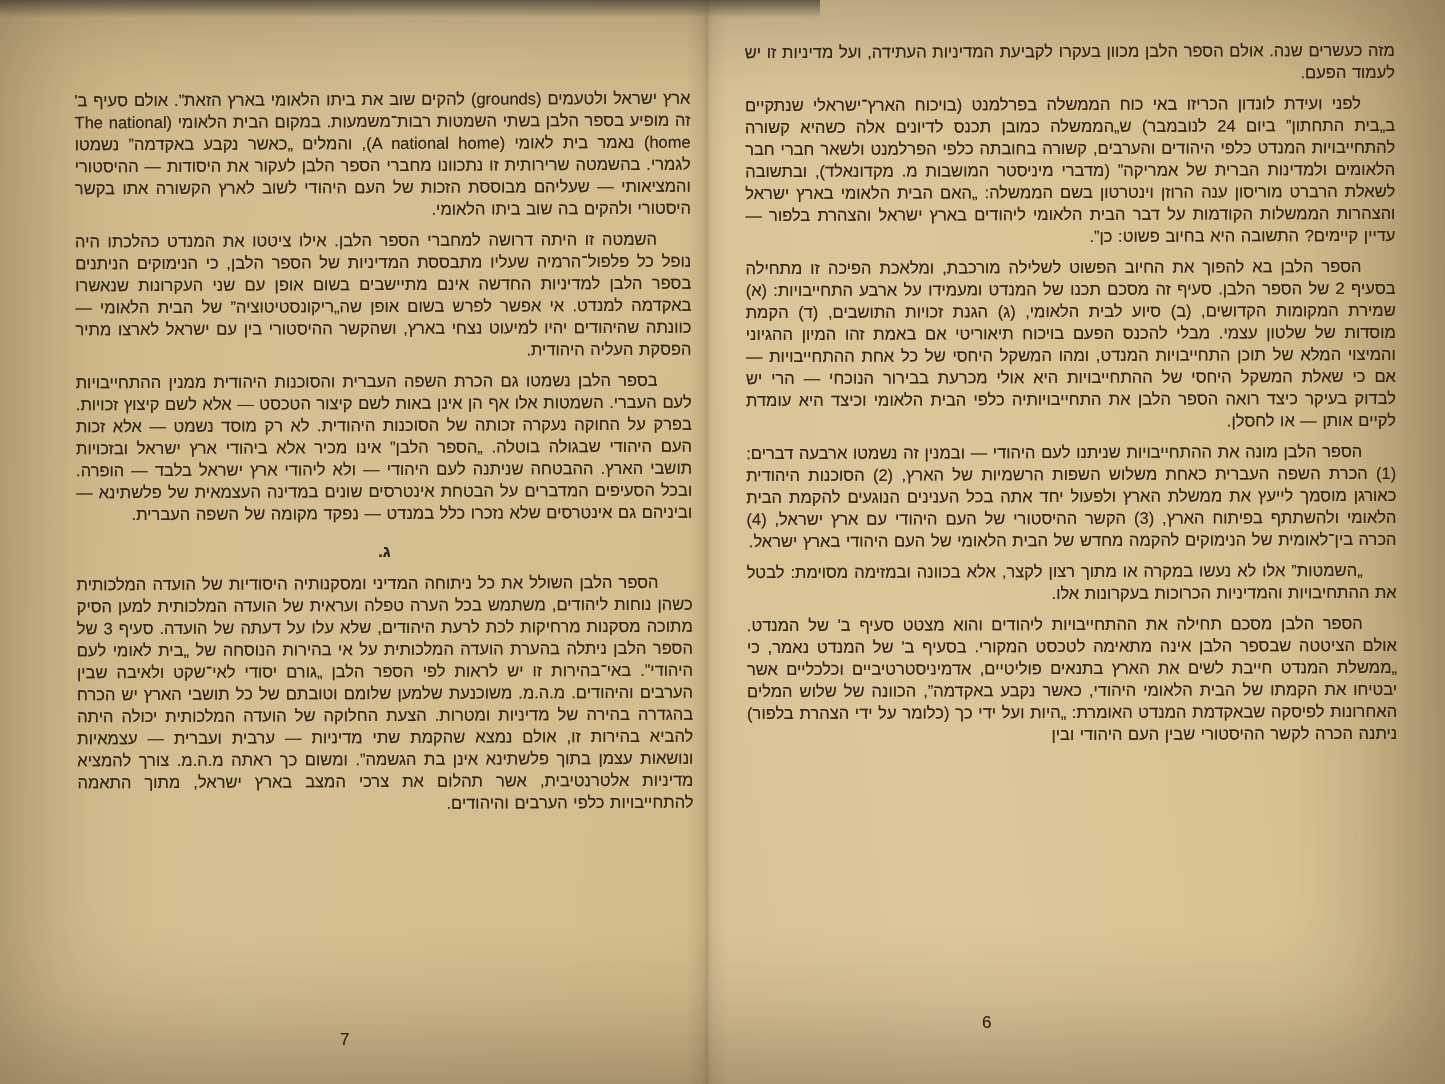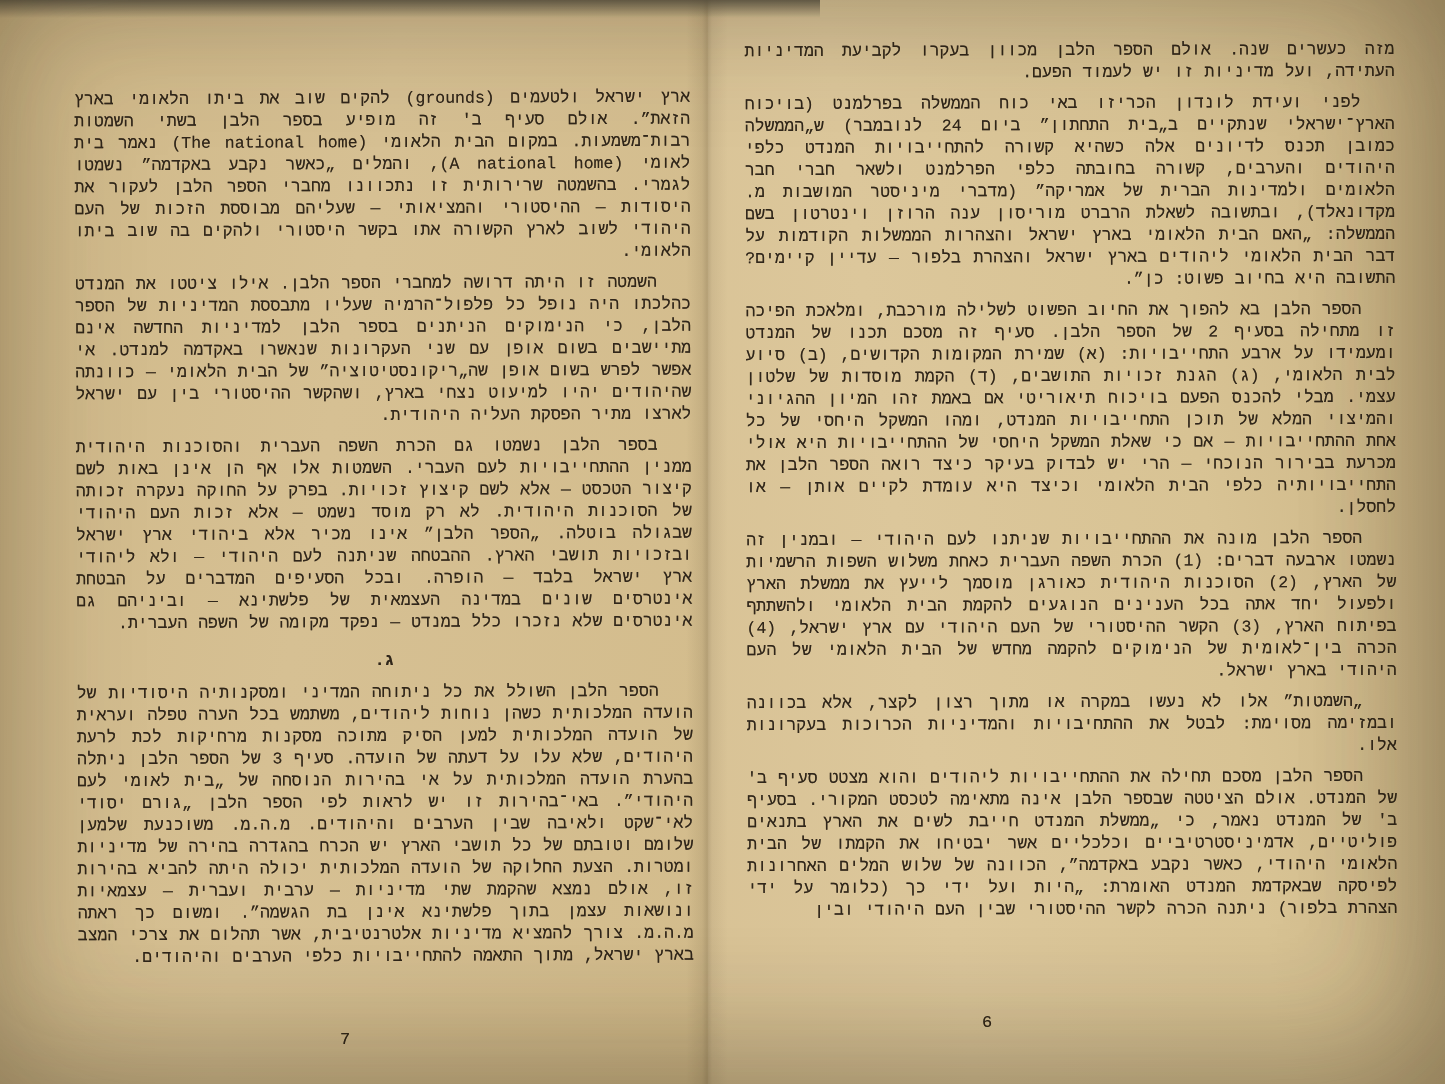--- a/index.html
+++ b/index.html
@@ -6,21 +6,21 @@
     margin: 0;
     padding: 0;
     background: #171209;
   }
   .photo {
     position: relative;
     width: 1445px;
     height: 1084px;
     overflow: hidden;
     background: #3b82f6;
-    font-family: Liberation Mono, monospace;
+    font-family: Liberation Sans, sans-serif;
   }
   .page {
     position: absolute;
     top: 0;
     height: 1084px;
   }
   .page-left {
     left: 0;
     width: 708px;
     background: linear-gradient(100deg, #cfb888 0%, #d6c093 45%, #d3bc8c 100%);

